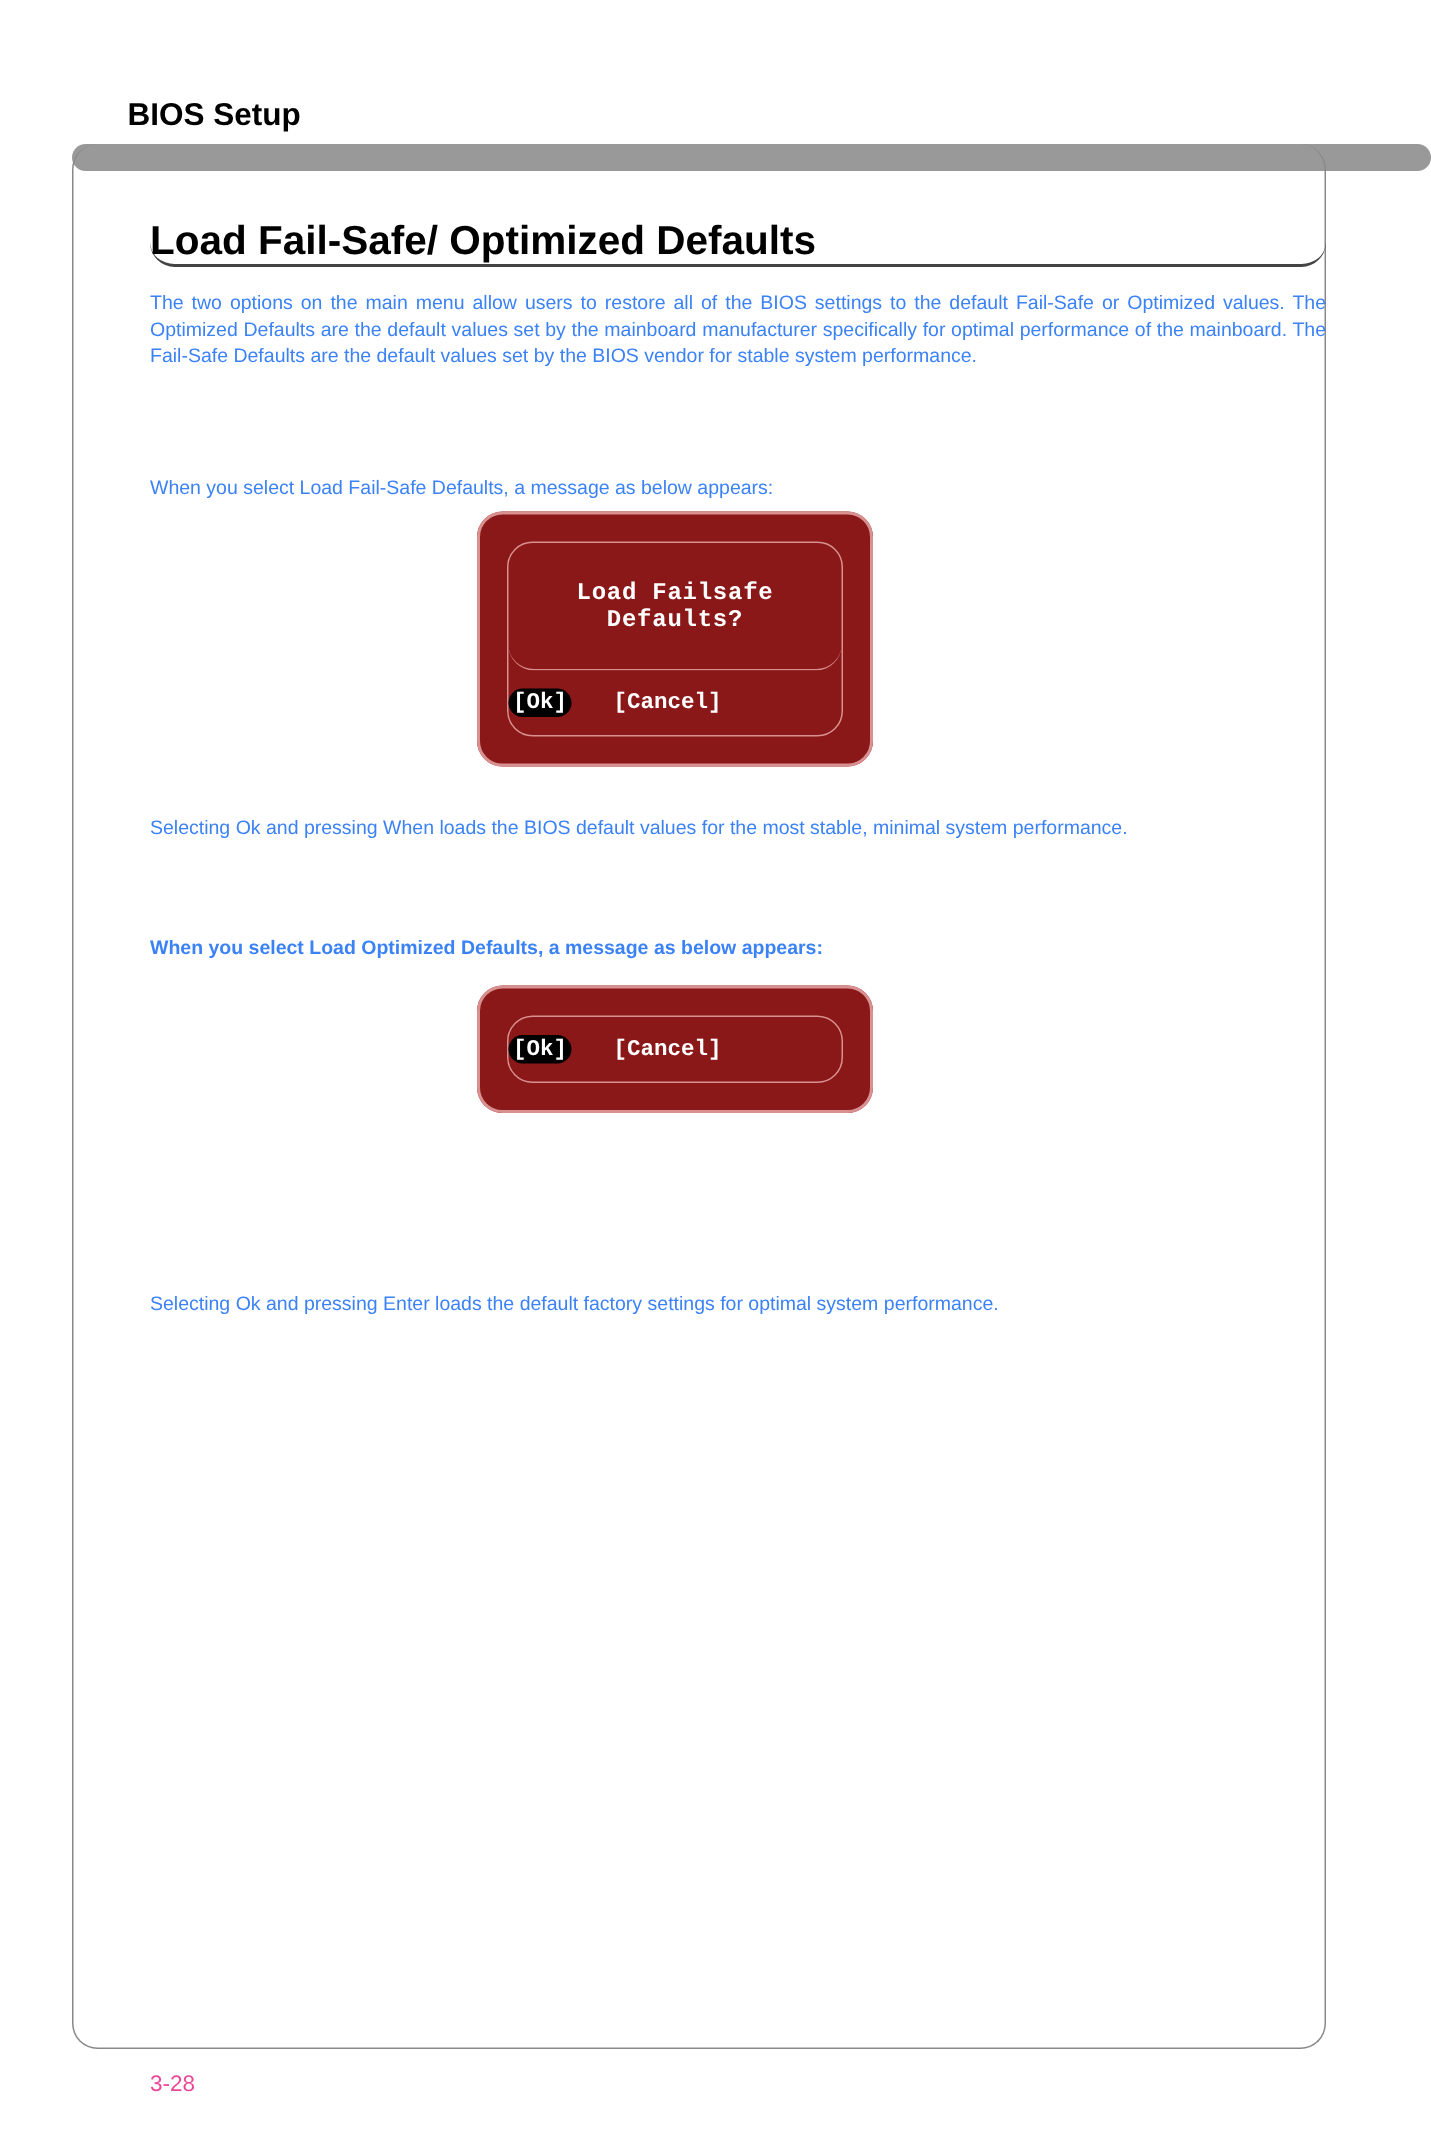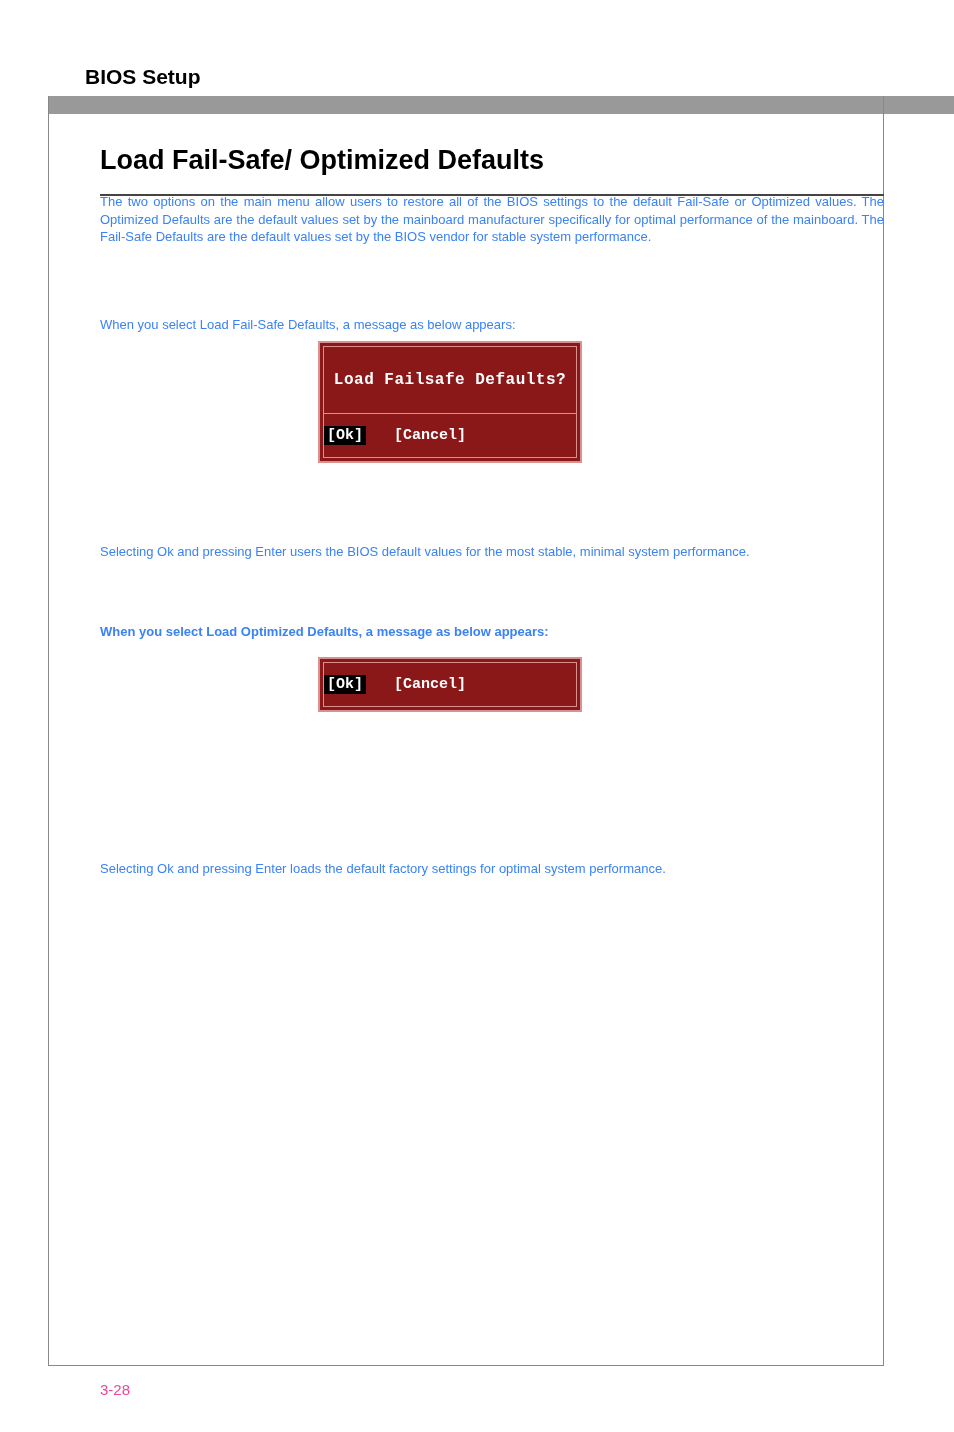--- a/index.html
+++ b/index.html
@@ -1,18 +1,19 @@
 <!DOCTYPE html>
 <html><head>
   <meta charset="utf-8">
   <style>
     * {
       margin: 0;
       padding: 0;
       box-sizing: border-box;
+      border-radius: 17px;
     }
     body {
       width: 954px;
       height: 1432px;
       background: #ffffff;
       font-family: Arial, Helvetica, sans-serif;
       position: relative;
     }
     .header-area {
       padding: 65px 0 0 85px;
@@ -42,21 +43,21 @@
     }
     .section-title {
       position: absolute;
       top: 145px;
       left: 100px;
       right: 70px;
       font-size: 27px;
       font-weight: bold;
       color: #000;
       border-bottom: 2px solid #444;
-      padding-bottom: 18px;
+      padding-bottom: 0;
     }
     .body-text {
       position: absolute;
       left: 100px;
       right: 70px;
       font-size: 13px;
       color: #3b82f6;
       line-height: 1.35;
     }
     .p1 {
@@ -85,21 +86,21 @@
       background: #8b1818;
     }
     .dialog1 {
       top: 341px;
     }
     .dialog2 {
       top: 657px;
     }
     .dialog-outer {
       border: 2px solid #d89090;
-      padding: 3px;
+      padding: 18px;
     }
     .dialog-inner {
       border: 1px solid #d89090;
     }
     .dialog-question {
       text-align: center;
       font-family: 'Courier New', monospace;
       font-weight: bold;
       color: #ffffff;
       font-size: 16px;
@@ -149,21 +150,21 @@
   <div class="dialog-outer">
     <div class="dialog-inner">
       <div class="dialog-question">Load Failsafe Defaults?</div>
       <div class="dialog-buttons">
         <span class="ok-btn">[Ok]</span><span>[Cancel]</span>
       </div>
     </div>
   </div>
 </div>
 
-<div class="body-text p3">Selecting Ok and pressing Enter users the BIOS default values for the most stable, minimal system performance.</div>
+<div class="body-text p3">Selecting Ok and pressing When loads the BIOS default values for the most stable, minimal system performance.</div>
 <div class="body-text p4">When you select Load Optimized Defaults, a message as below appears:</div>
 
 <div class="bios-dialog dialog2">
   <div class="dialog-outer">
     <div class="dialog-inner">
       <div class="dialog-buttons">
         <span class="ok-btn">[Ok]</span><span>[Cancel]</span>
       </div>
     </div>
   </div>

